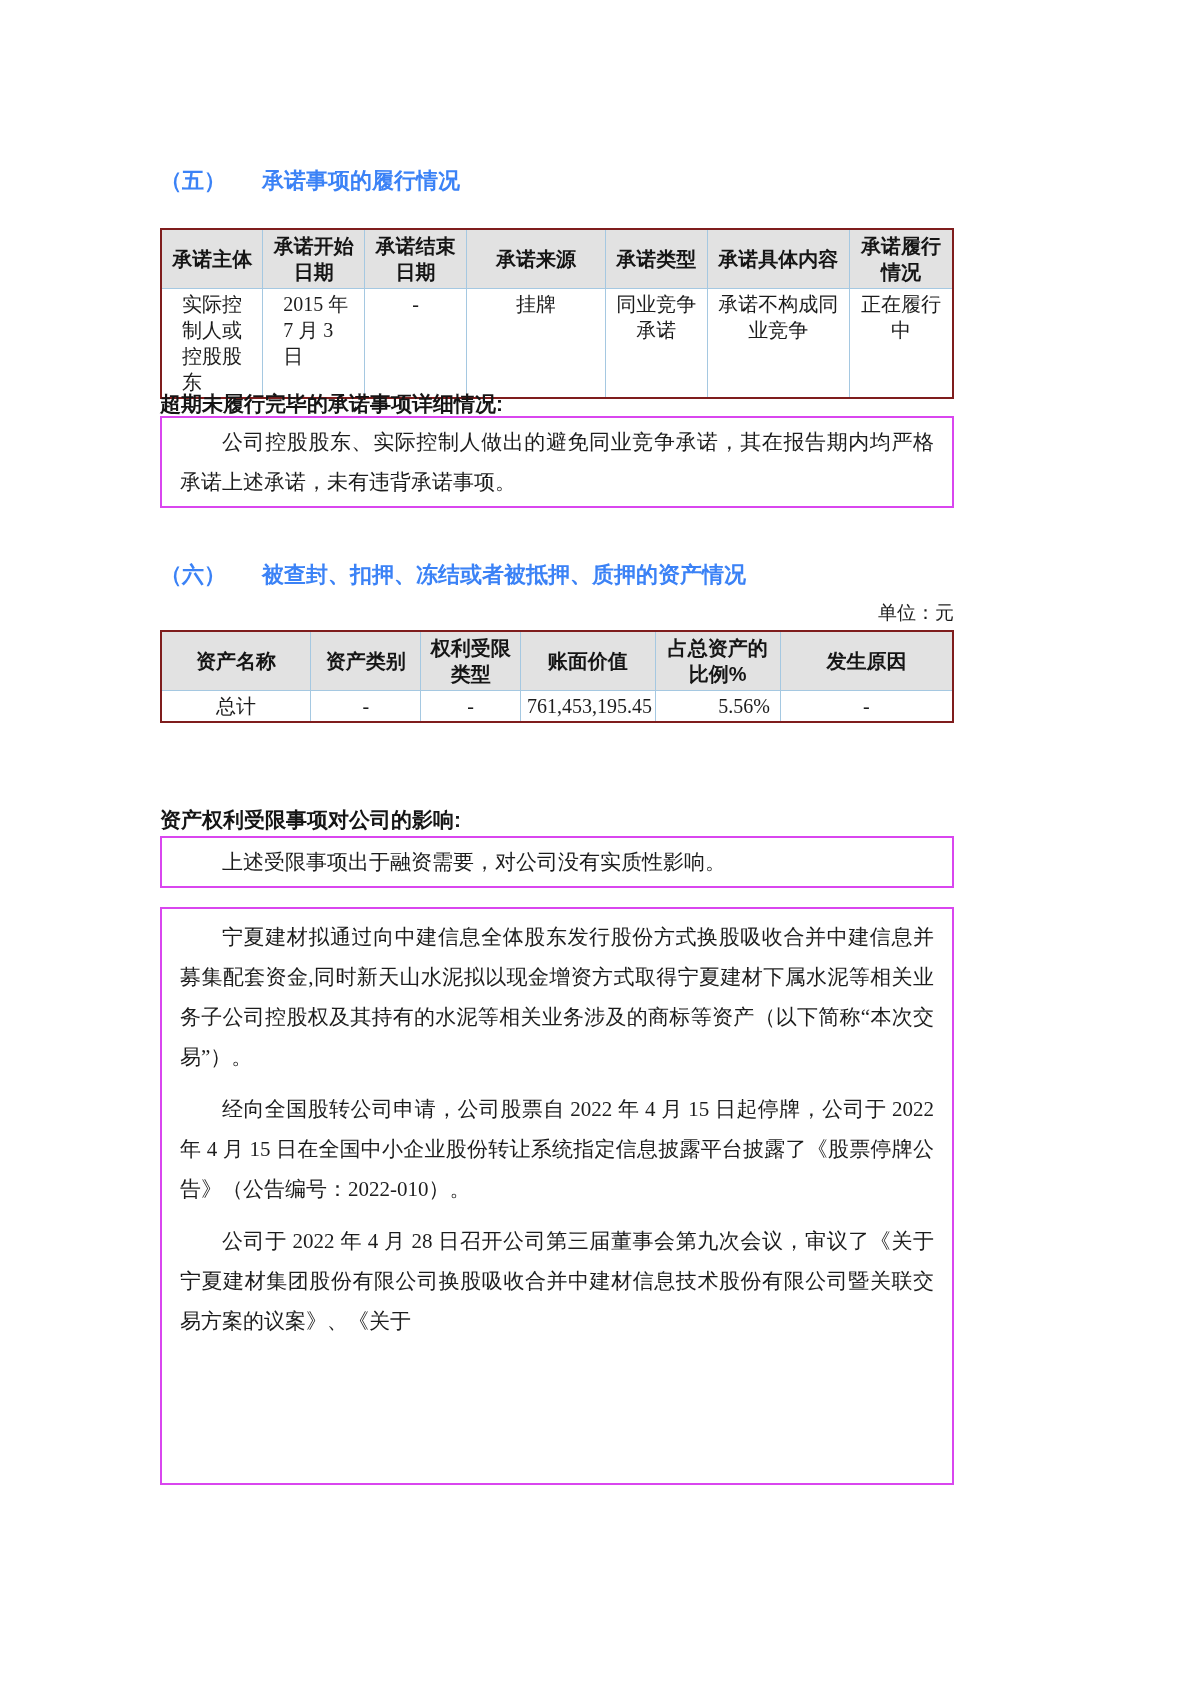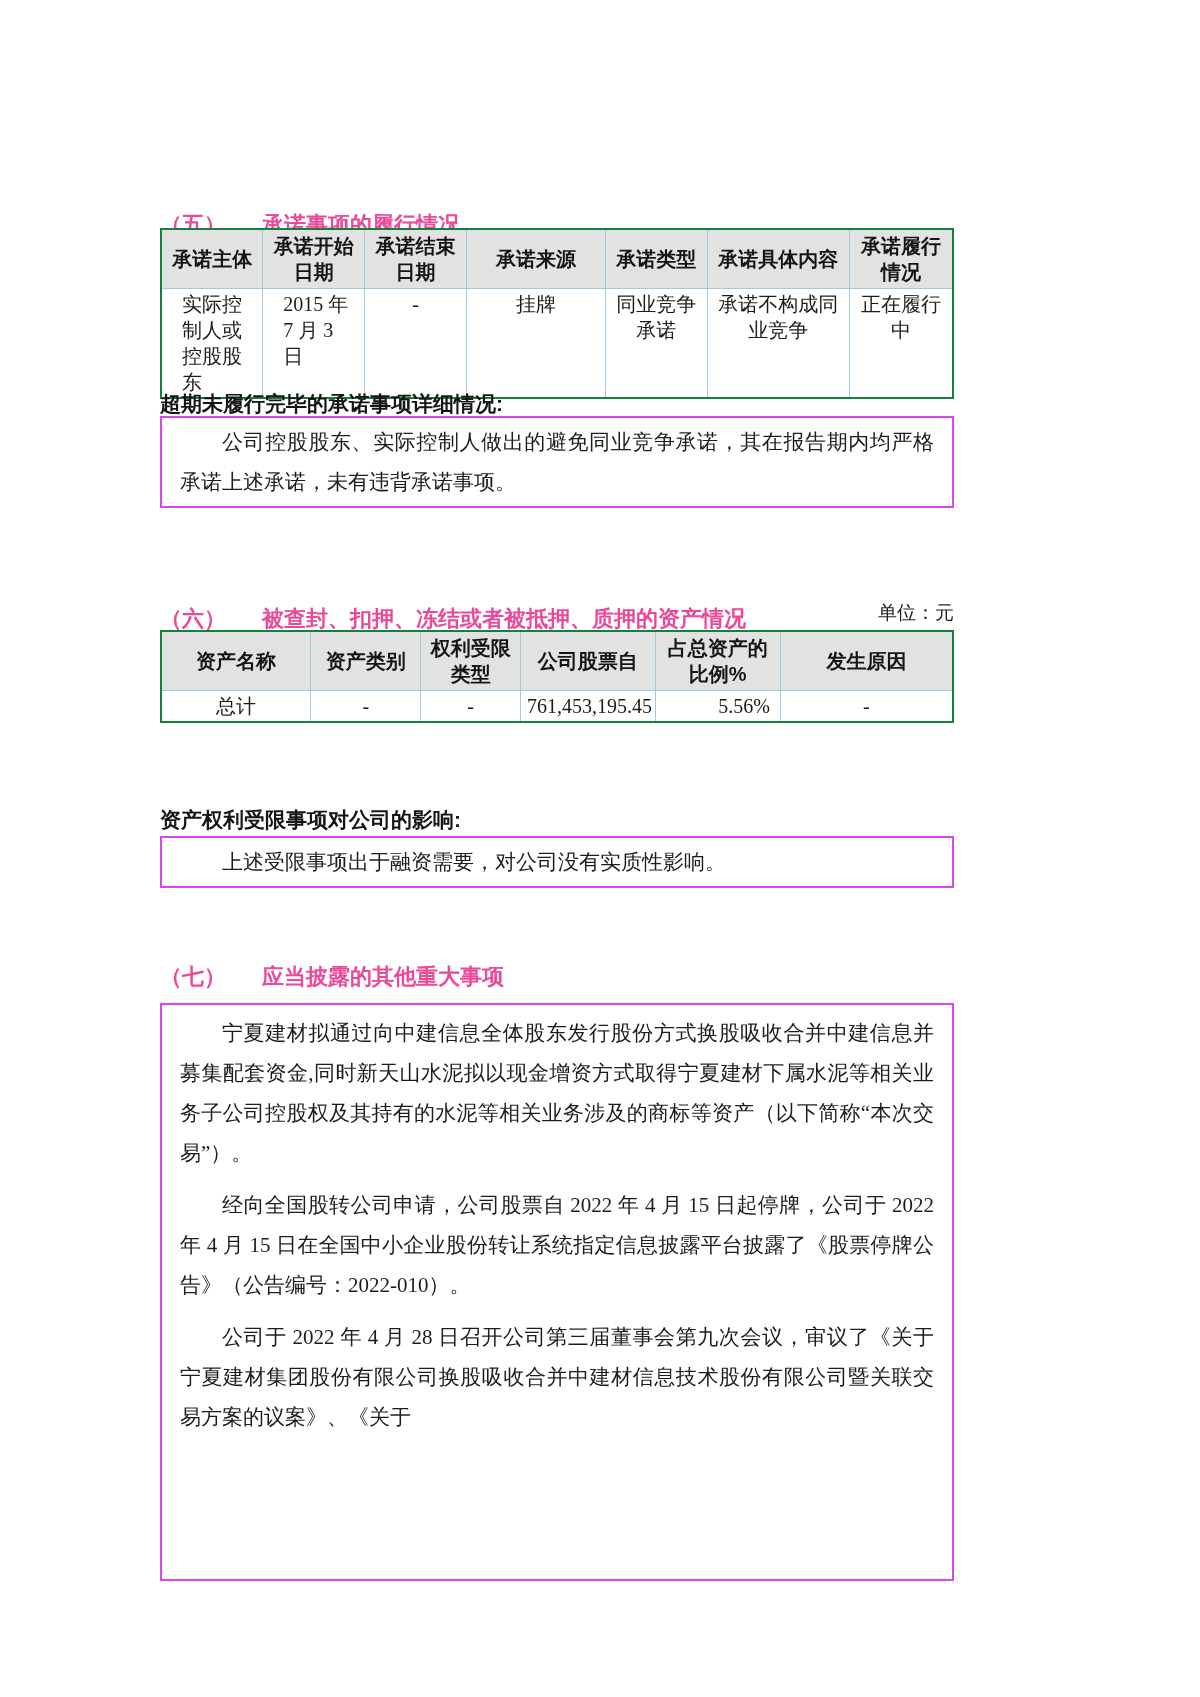--- a/index.html
+++ b/index.html
@@ -12,38 +12,37 @@
   }
   .page { position: relative; width: 1200px; height: 1697px; overflow: hidden; }
   .content { position: absolute; left: 160px; top: 0; width: 794px; }
 
   .abs { position: absolute; left: 0; width: 794px; }
 
   .section-heading {
     font-family: "Liberation Sans", "DejaVu Sans", sans-serif;
     font-weight: bold;
     font-size: 22px;
-    color: #ec4899;
+    color: #3b82f6;
     white-space: nowrap;
-    margin-top: 44px;
   }
   .section-heading .num { display: inline-block; margin-right: 36px; }
 
   .bold-label {
     font-family: "Liberation Sans", "DejaVu Sans", sans-serif;
     font-weight: bold;
     font-size: 21px;
     color: #151515;
   }
 
   table {
     border-collapse: collapse;
     width: 100%;
     table-layout: fixed;
-    border: 2px solid #15803d;
+    border: 2px solid #7f1d1d;
   }
   th, td { border: 1px solid #a5c8e1; overflow: hidden; }
   th {
     background: #e2e2e2;
     font-family: "Liberation Sans", "DejaVu Sans", sans-serif;
     font-weight: bold;
     font-size: 20px;
     line-height: 26px;
     text-align: center;
     vertical-align: middle;
@@ -80,21 +79,21 @@
   #h5            { top: 166px; }
   #t1            { top: 228px; }
   #overdue-label { top: 390px; }
   #box1          { top: 416px; min-height: 88px; }
   #h6            { top: 560px; }
   #unit          { top: 600px; }
   #t2            { top: 630px; border-radius: 28px; }
   #impact-label  { top: 806px; }
   #box2          { top: 836px; min-height: 50px; }
   #h7            { top: 918px; }
-  #bigbox        { top: 1003px; min-height: 578px; padding-top: 8px; padding-bottom: 10px; }
+  #bigbox        { top: 907px; min-height: 578px; padding-top: 8px; padding-bottom: 10px; }
 </style>
 </head>
 <body>
 
 <div class="page">
   <div class="content">
 
     <div id="h5" class="abs section-heading">
       <span class="num">（五）</span><span>承诺事项的履行情况</span>
     </div>
@@ -154,21 +153,21 @@
             <col style="width:12.6%">
           <col style="width:17.0%">
             <col style="width:15.8%">
             <col style="width:21.8%">
         </colgroup>
         <thead>
           <tr>
             <th>资产名称</th>
             <th>资产类别</th>
             <th>权利受限类型</th>
-            <th>公司股票自</th>
+            <th>账面价值</th>
             <th>占总资产的比例%</th>
             <th>发生原因</th>
           </tr>
         </thead>
         <tbody>
           <tr>
             <td class="ac b">总计</td>
             <td class="ac">-</td>
             <td class="ac">-</td>
             <td class="ar">761,453,195.45</td>

